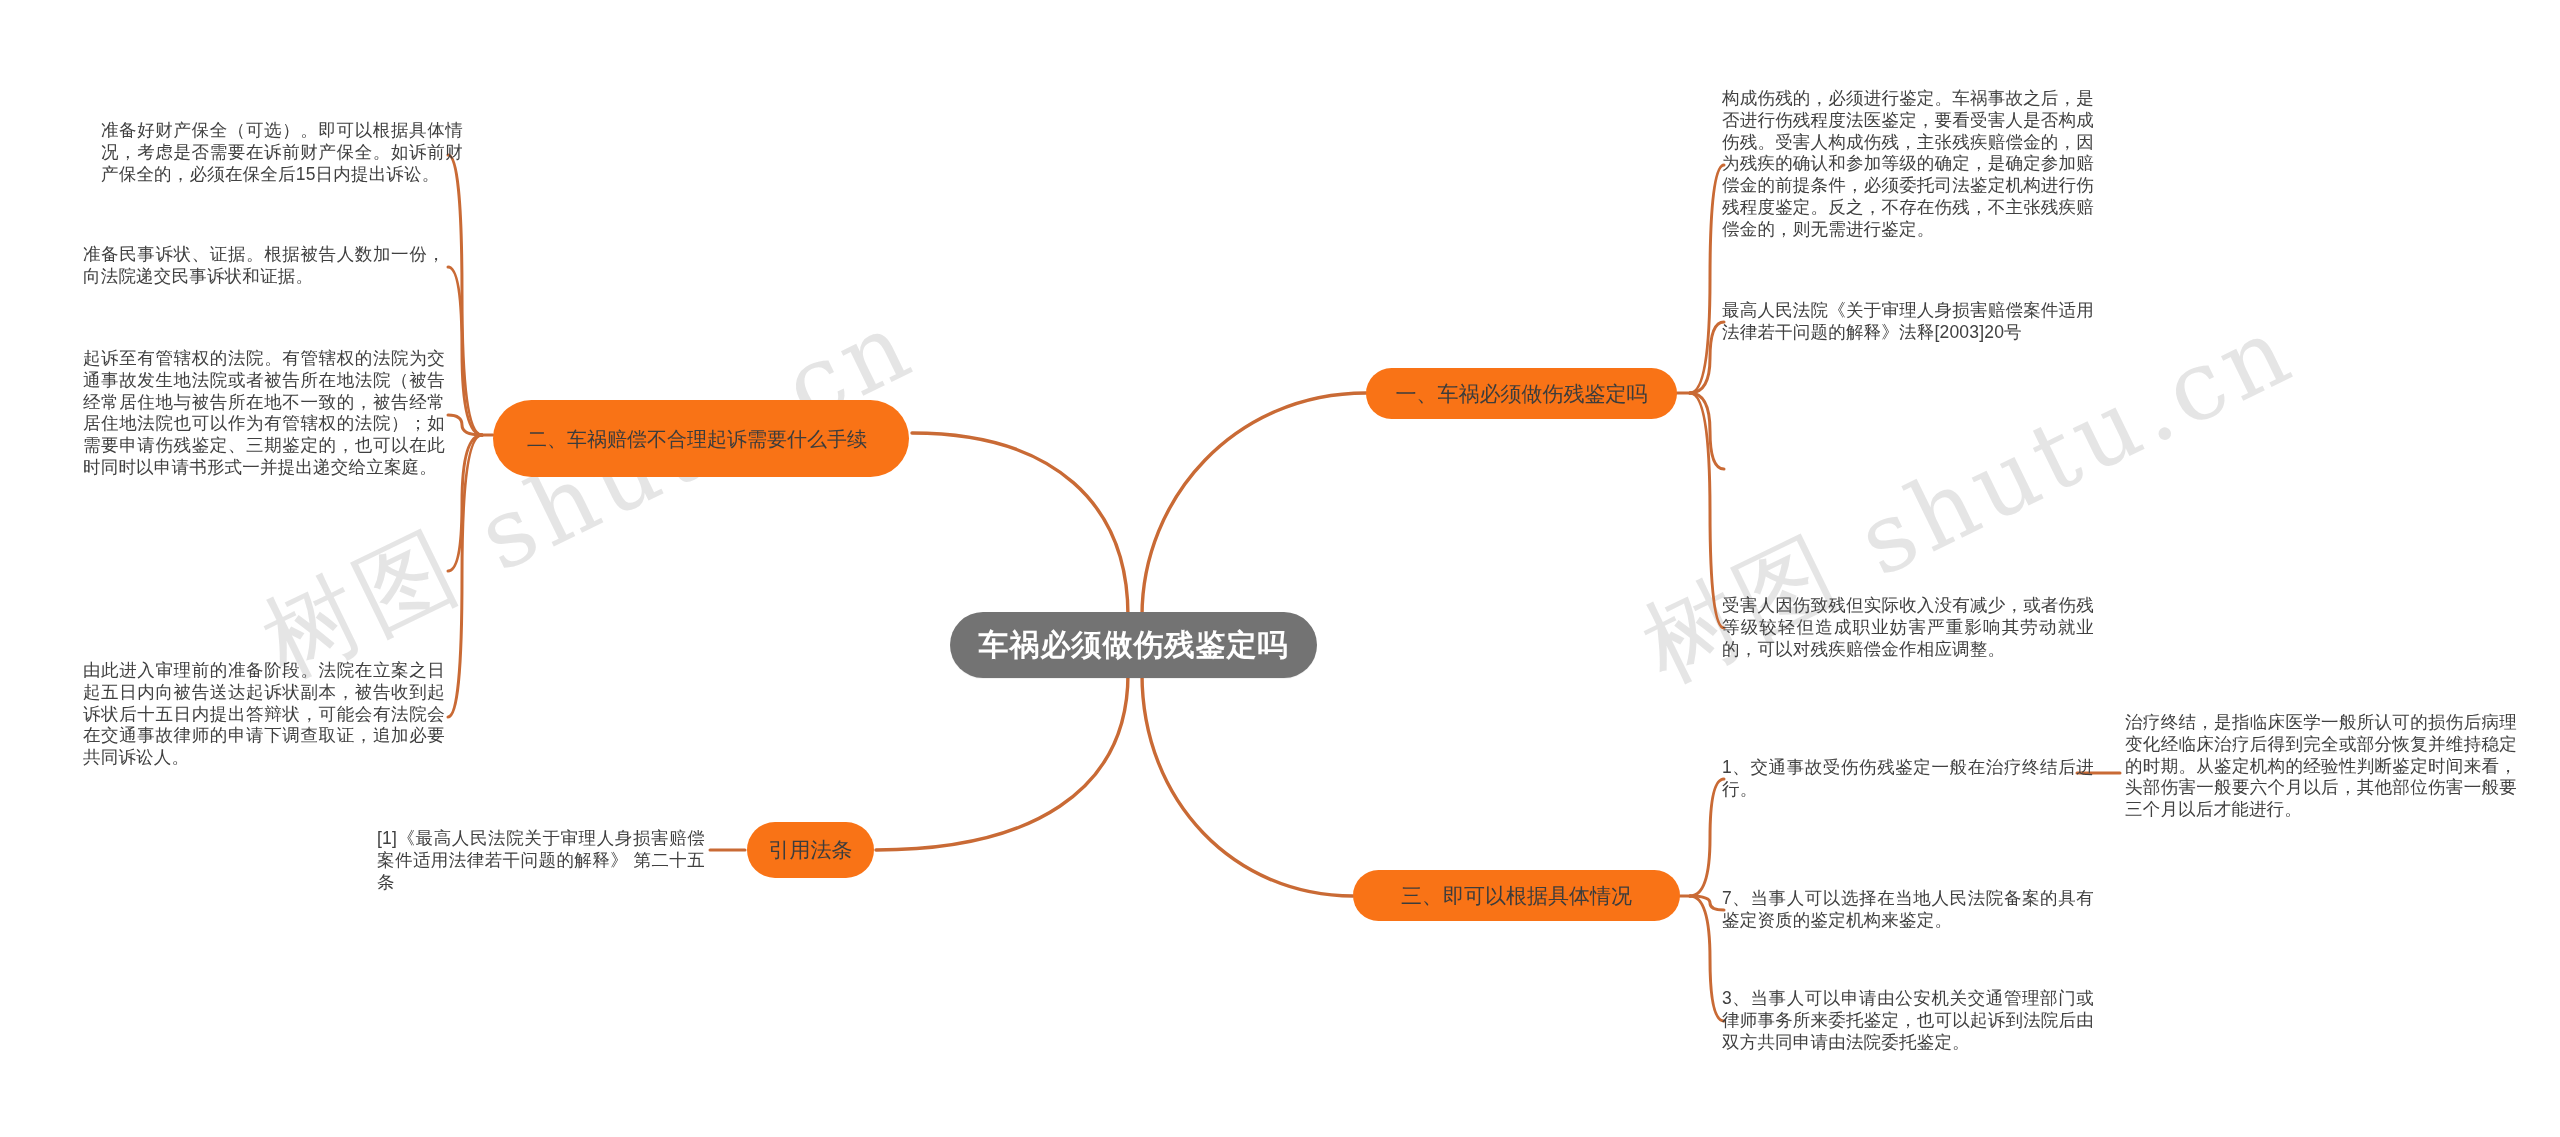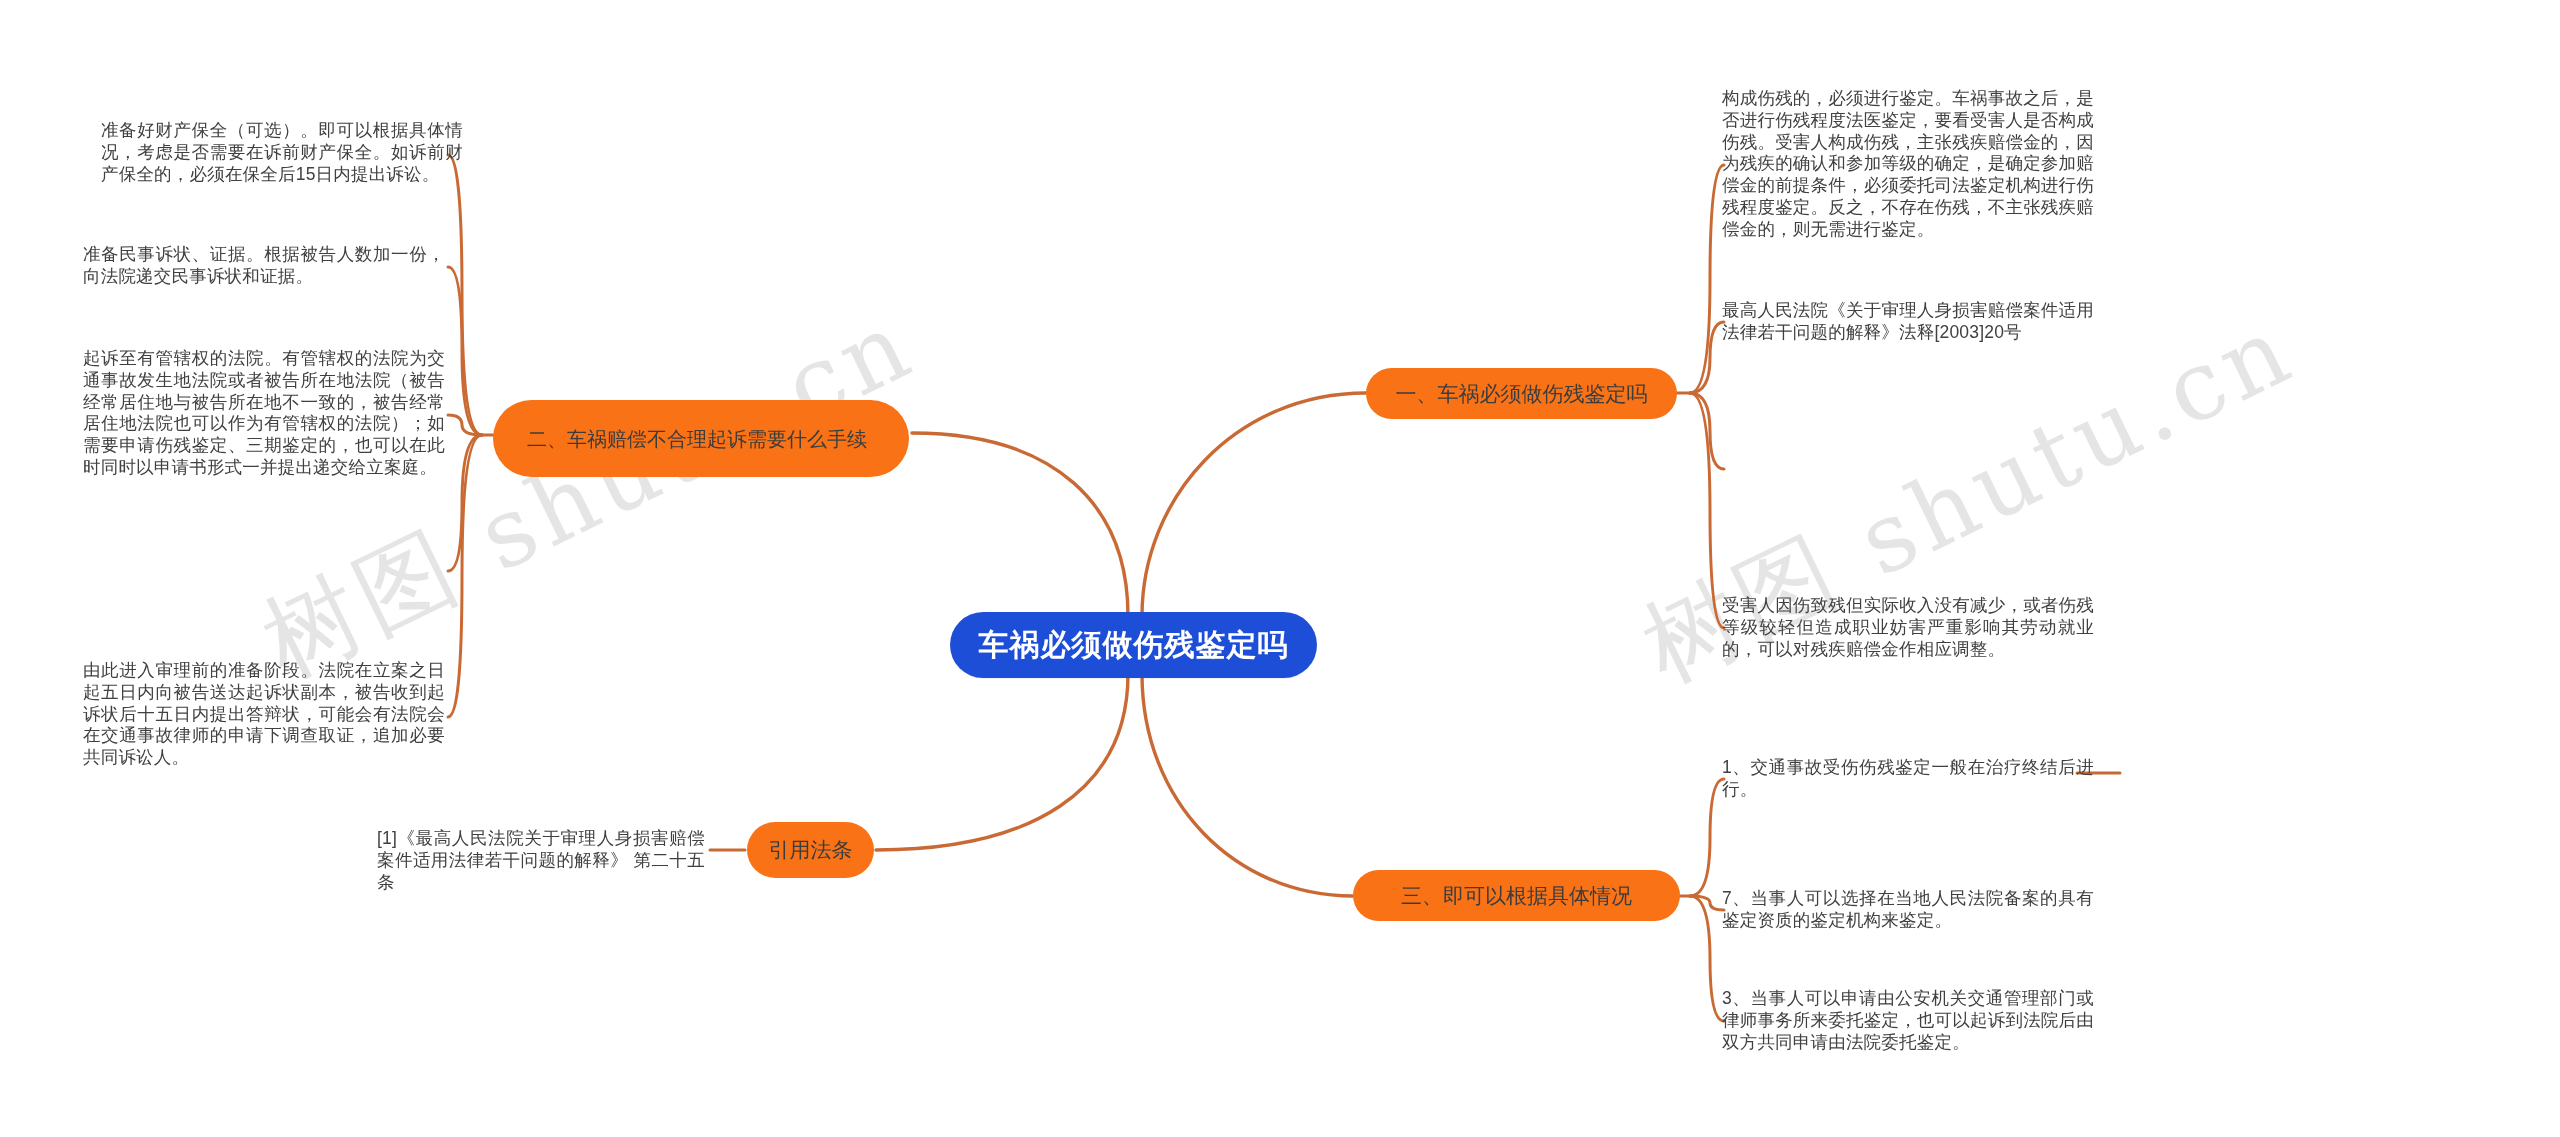--- a/index.html
+++ b/index.html
@@ -18,21 +18,21 @@
     position:absolute;color:#404040;font-size:17.5px;line-height:21.8px;
     text-align:justify;letter-spacing:0.2px;
   }
   .pill{
     position:absolute;background:#f97316;border-radius:40px;
     color:#3c3c3c;display:flex;align-items:center;
     box-sizing:border-box;
   }
   .pill.center-text{justify-content:center;text-align:center;}
   .central{
-    position:absolute;background:#1d4ed8;border-radius:34px;color:#ffffff;
+    position:absolute;background:#737373;border-radius:34px;color:#ffffff;
     display:flex;align-items:center;justify-content:center;
     font-size:30px;font-weight:bold;letter-spacing:1px;
     box-shadow:0 1px 0 rgba(0,0,0,0.05);
   }
 </style>
 </head>
 <body>
 
 <div class="stage">
 
@@ -99,16 +99,17 @@
   <div class="tblock" style="left:83px;top:660px;width:362px;">由此进入审理前的准备阶段。法院在立案之日起五日内向被告送达起诉状副本，被告收到起诉状后十五日内提出答辩状，可能会有法院会在交通事故律师的申请下调查取证，追加必要共同诉讼人。</div>
 
   <div class="tblock" style="left:1722px;top:88px;width:372px;">构成伤残的，必须进行鉴定。车祸事故之后，是否进行伤残程度法医鉴定，要看受害人是否构成伤残。受害人构成伤残，主张残疾赔偿金的，因为残疾的确认和参加等级的确定，是确定参加赔偿金的前提条件，必须委托司法鉴定机构进行伤残程度鉴定。反之，不存在伤残，不主张残疾赔偿金的，则无需进行鉴定。</div>
   <div class="tblock" style="left:1722px;top:300px;width:372px;">最高人民法院《关于审理人身损害赔偿案件适用法律若干问题的解释》法释[2003]20号</div>
   <div class="tblock" style="left:1722px;top:595px;width:372px;">受害人因伤致残但实际收入没有减少，或者伤残等级较轻但造成职业妨害严重影响其劳动就业的，可以对残疾赔偿金作相应调整。</div>
 
   <div class="tblock" style="left:1722px;top:757px;width:372px;">1、交通事故受伤伤残鉴定一般在治疗终结后进行。</div>
   <div class="tblock" style="left:1722px;top:888px;width:372px;">7、当事人可以选择在当地人民法院备案的具有鉴定资质的鉴定机构来鉴定。</div>
   <div class="tblock" style="left:1722px;top:988px;width:372px;">3、当事人可以申请由公安机关交通管理部门或律师事务所来委托鉴定，也可以起诉到法院后由双方共同申请由法院委托鉴定。</div>
 
+  <div class="tblock" style="left:2125px;top:712px;width:392px;">治疗终结，是指临床医学一般所认可的损伤后病理变化经临床治疗后得到完全或部分恢复并维持稳定的时期。从鉴定机构的经验性判断鉴定时间来看，头部伤害一般要六个月以后，其他部位伤害一般要三个月以后才能进行。</div>
 
   <div class="tblock" style="left:377px;top:828px;width:328px;">[1]《最高人民法院关于审理人身损害赔偿案件适用法律若干问题的解释》 第二十五条</div>
 
 </div>
 
 </body></html>

